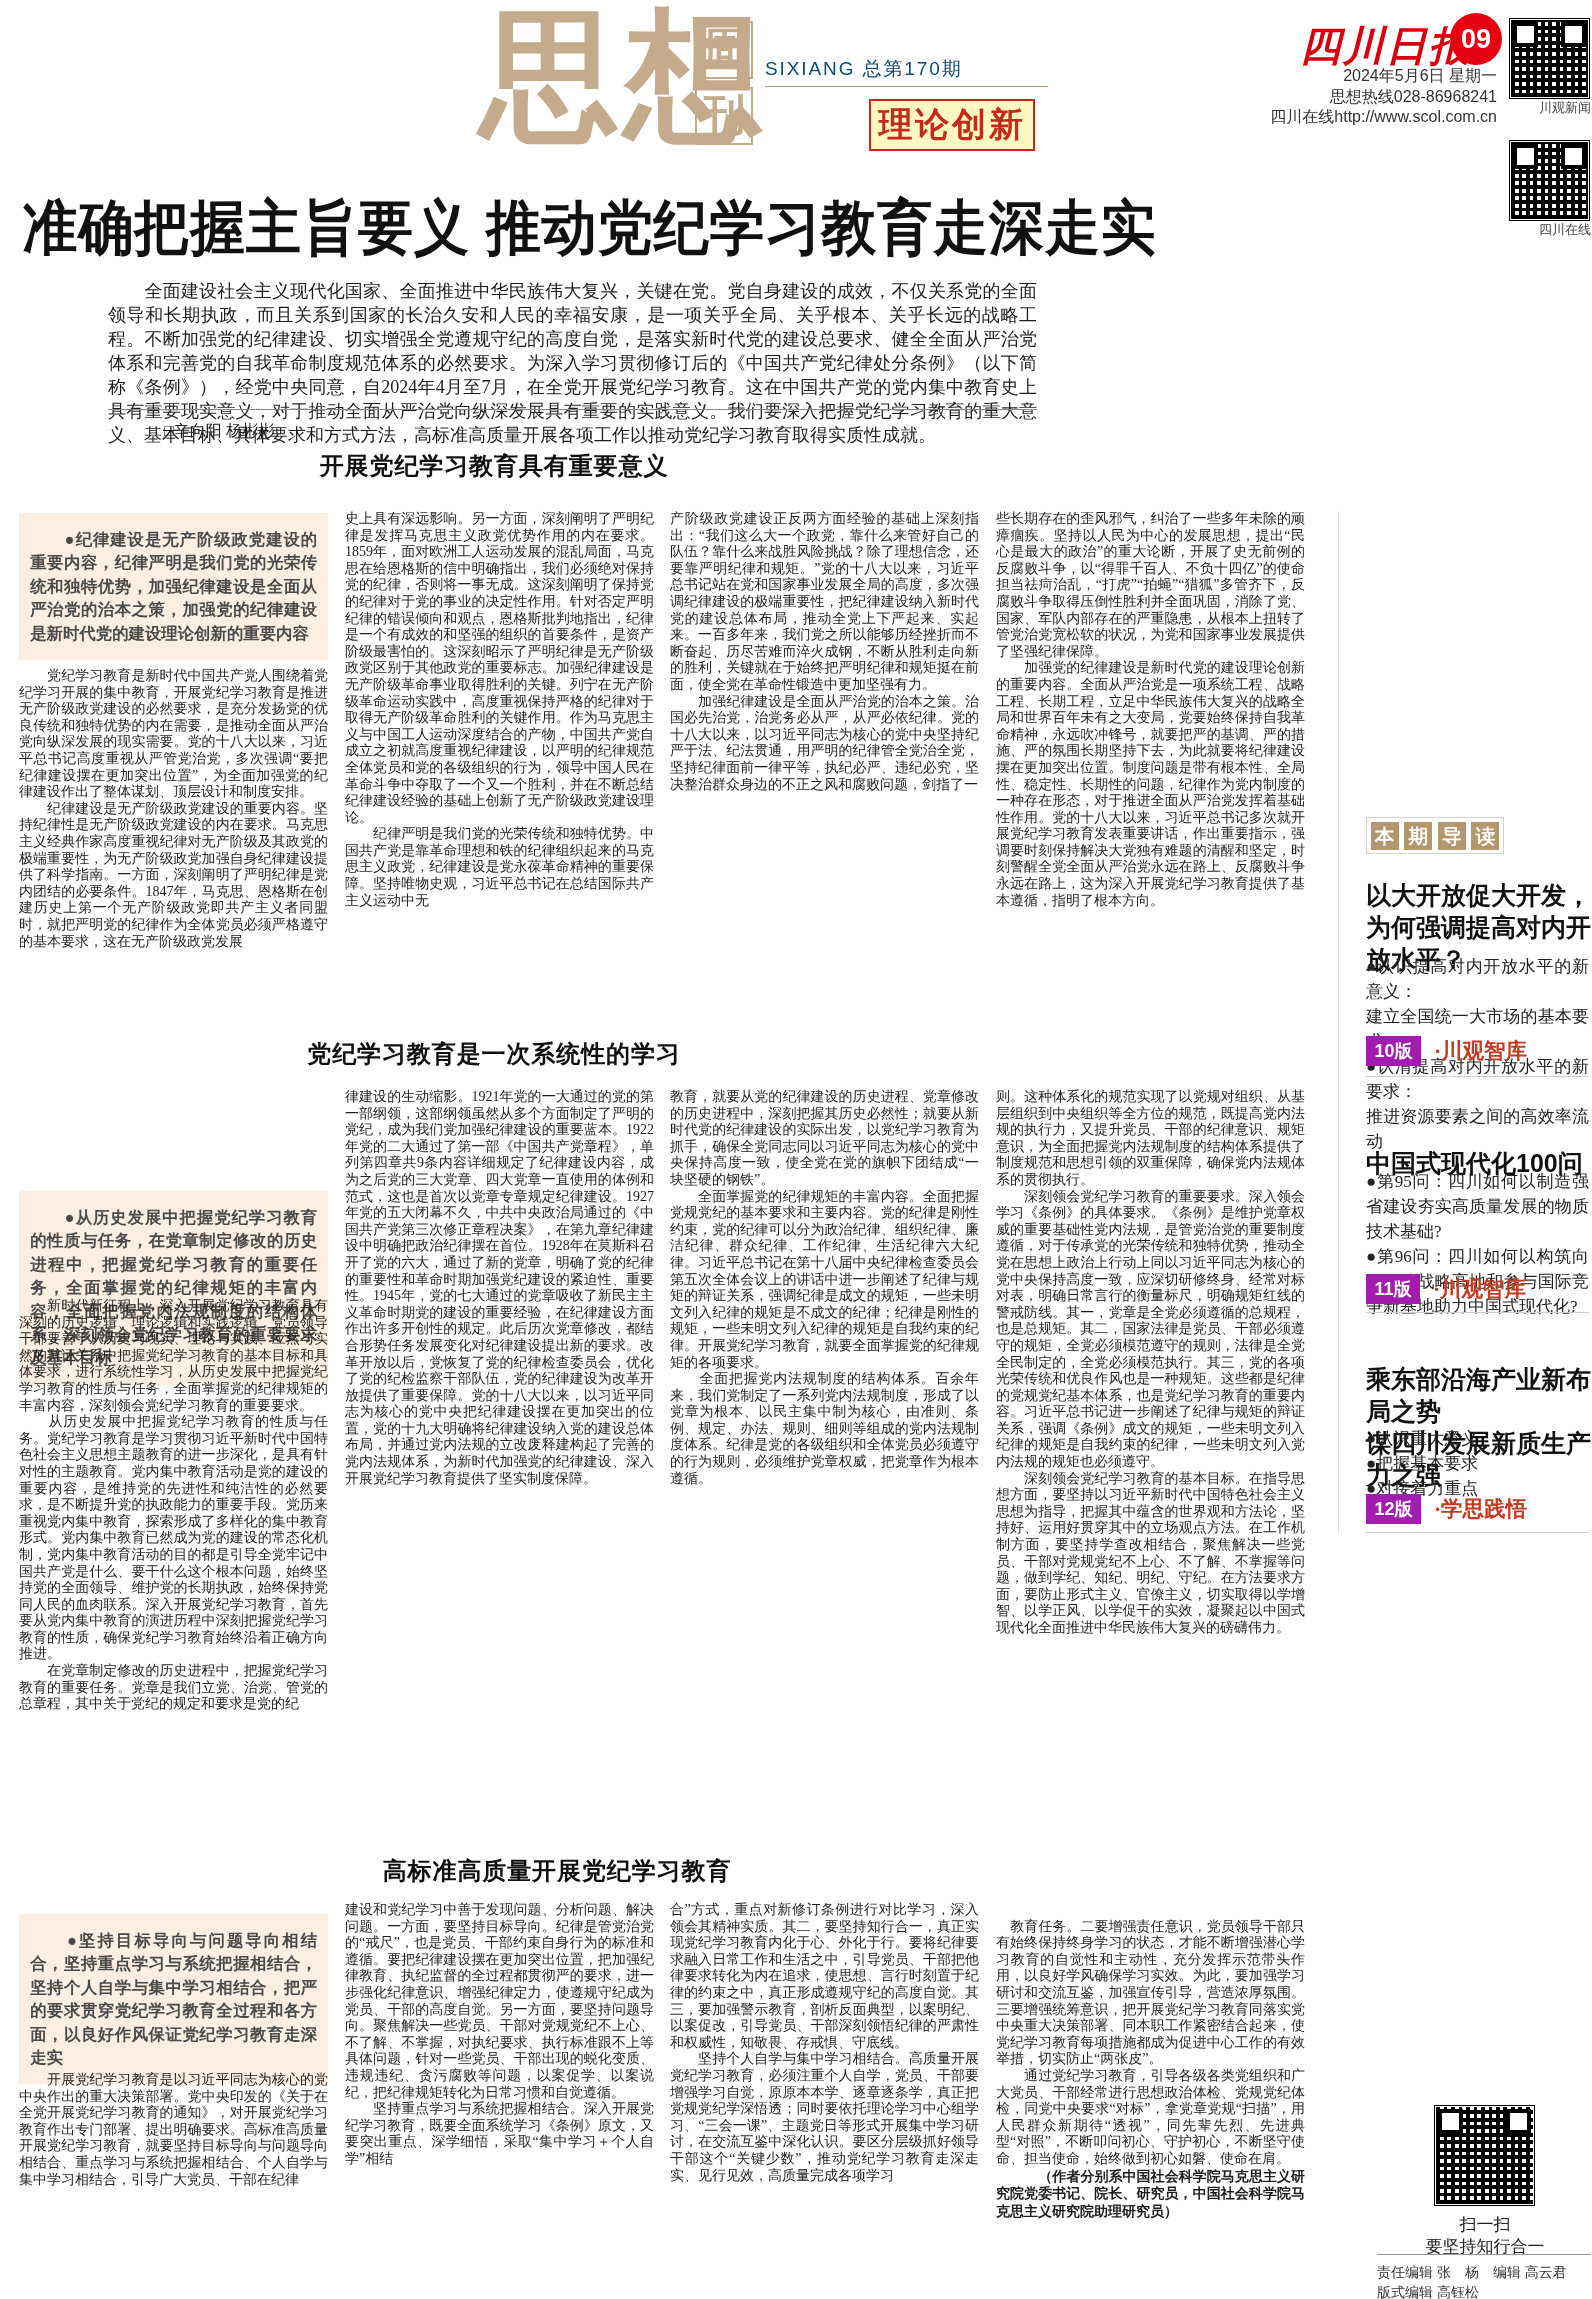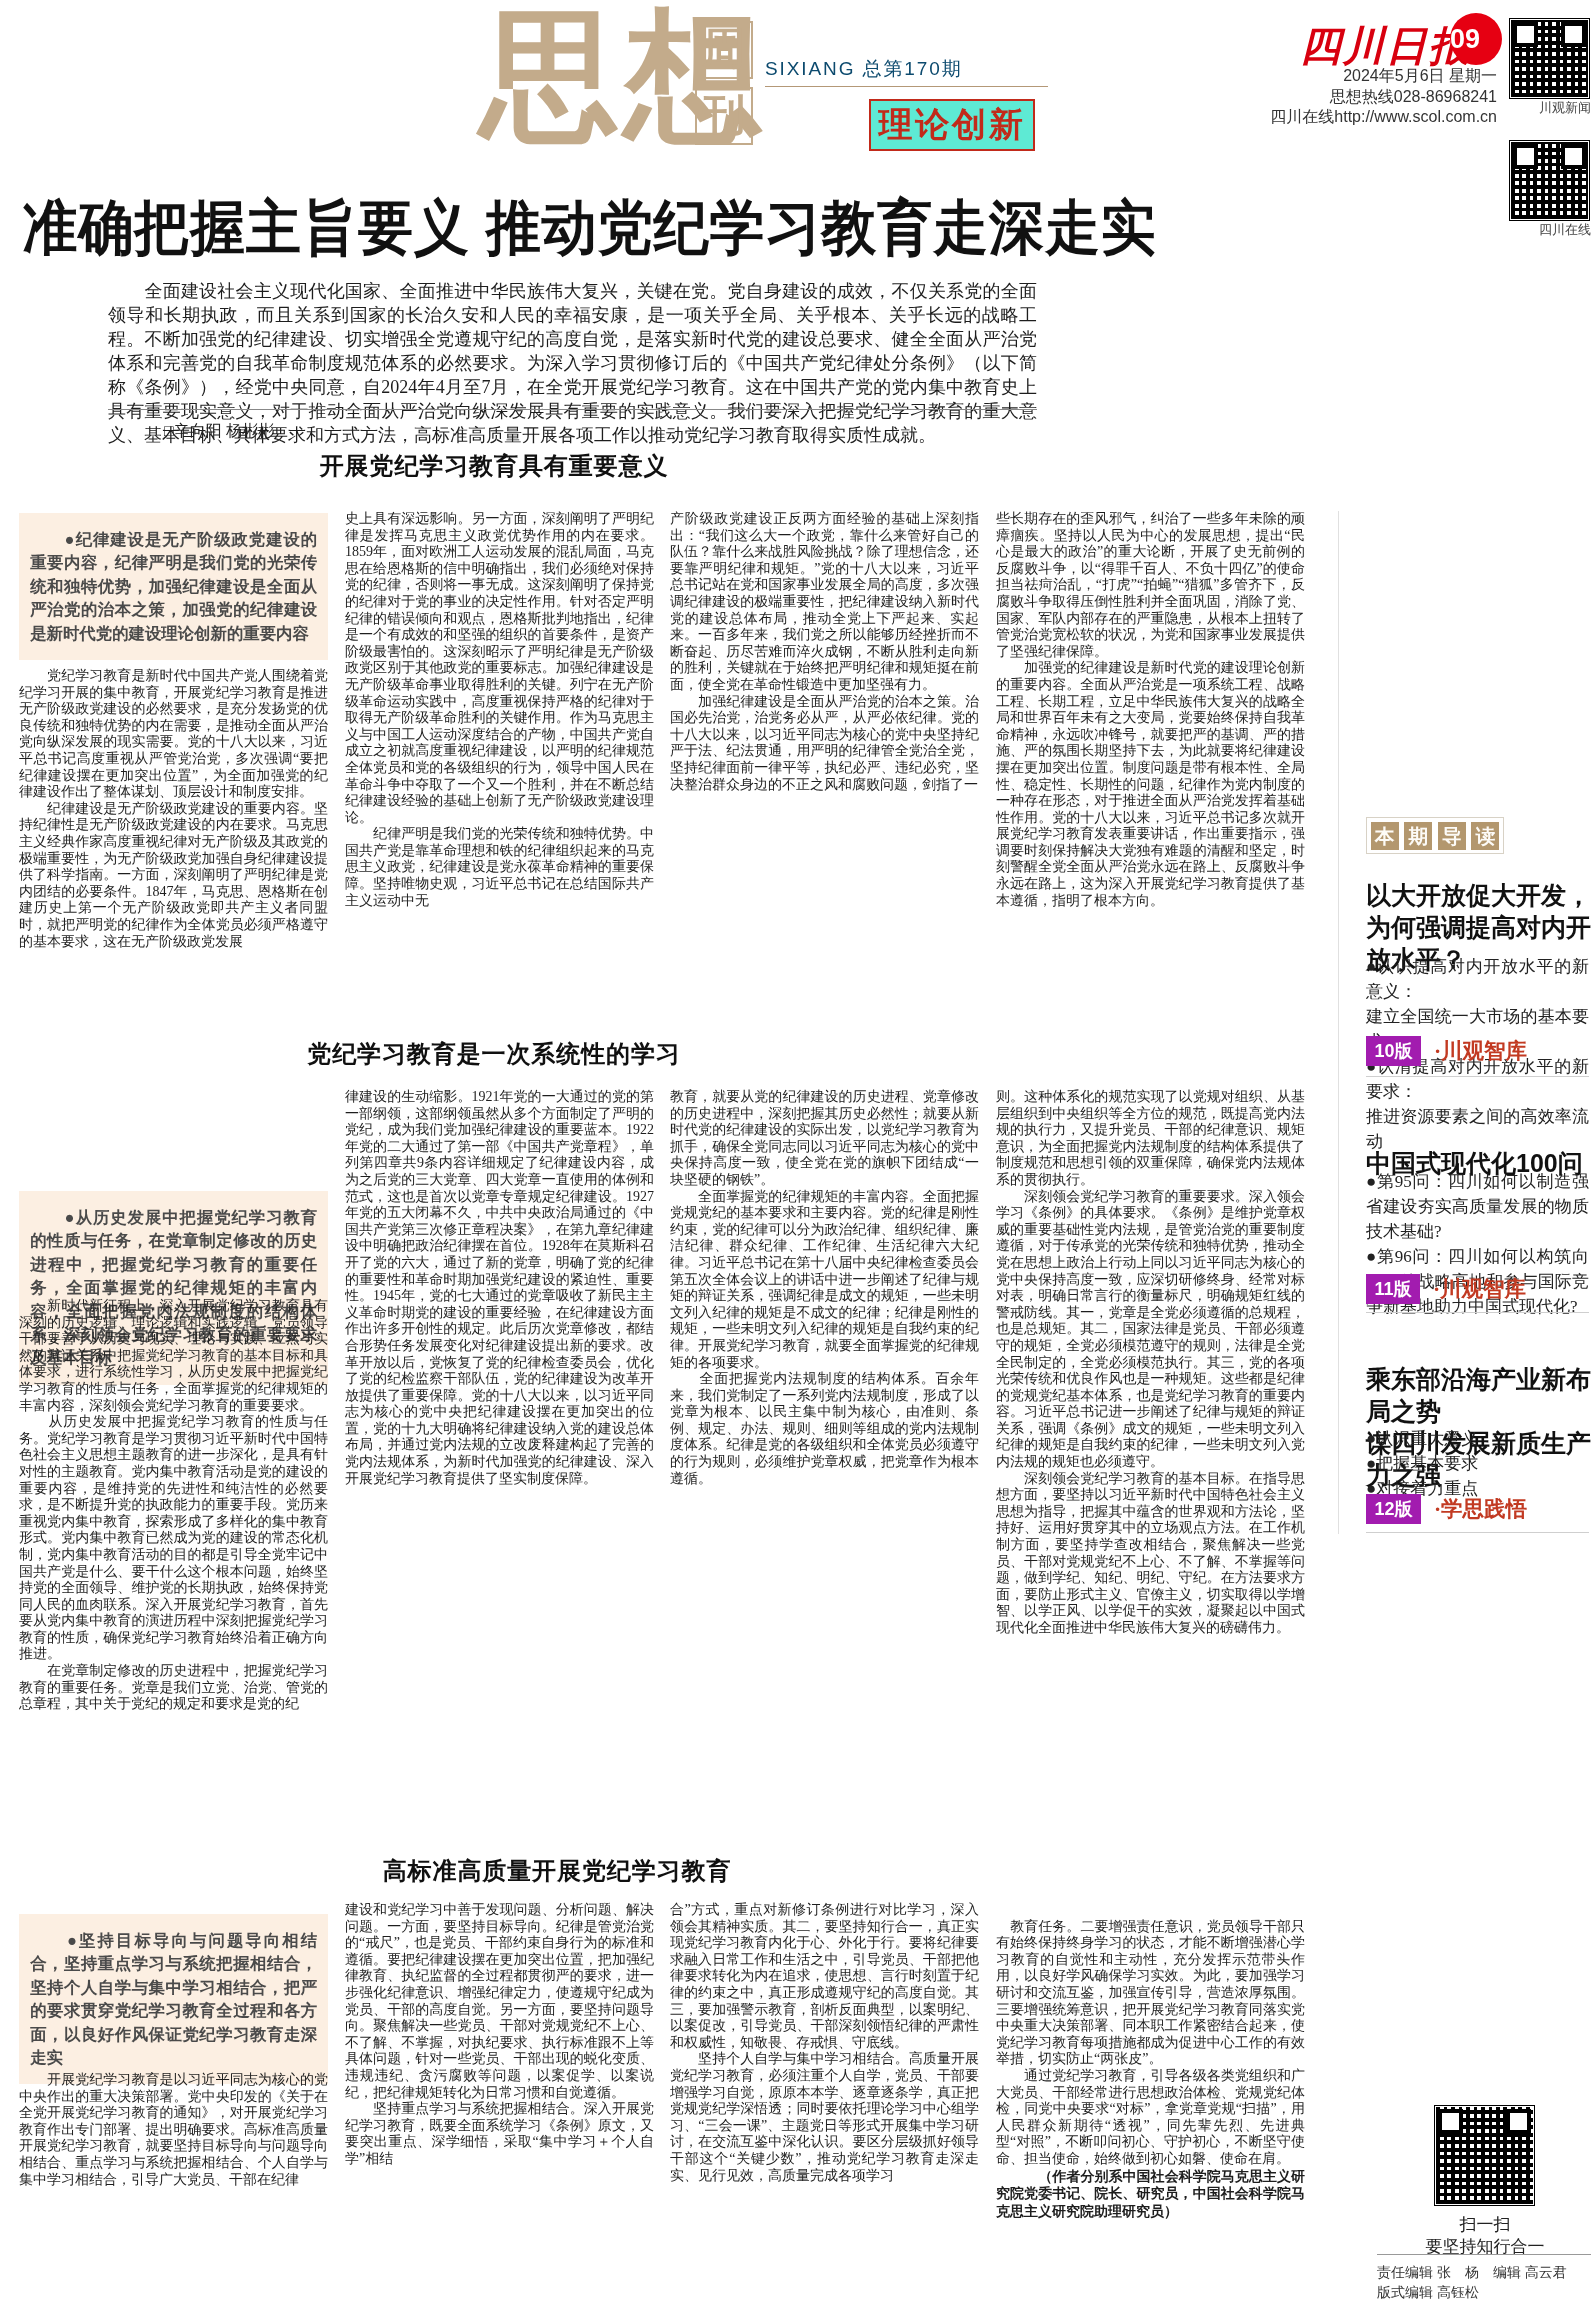--- a/index.html
+++ b/index.html
@@ -11,25 +11,25 @@
     color:#c3ab8b;letter-spacing:5.6px;font-family:"Liberation Serif",serif;line-height:150px;}
   .logo-sub{position:absolute;left:695px;top:20.6px;width:60px;}
   .logo-sub .ch{width:54px;height:54px;border:2.8px solid #c3ab8b;color:#c3ab8b;
     font-size:43px;font-weight:bold;text-align:center;line-height:52px;margin-bottom:8.4px;
     font-family:"Liberation Serif",serif;}
   .issue-line{position:absolute;left:765px;top:56px;width:283px;color:#0c4a6e;
     font-size:19px;letter-spacing:1.9px;border-bottom:0.9px solid #b49877;padding-bottom:3.7px;
     font-family:"Liberation Sans",sans-serif;}
   .seal{position:absolute;left:869px;top:99px;border:2.8px solid #c22a1a;color:#c22a1a;
     font-size:34px;font-weight:bold;padding:0.9px 7.5px;letter-spacing:2.8px;
-    font-family:"Liberation Serif",serif;background:#5eead4;}
+    font-family:"Liberation Serif",serif;background:#fef9c3;}
   .paper-name{position:absolute;left:1300px;top:19px;color:#d8000f;font-size:41px;
     font-weight:bold;font-style:italic;font-family:"Liberation Serif",serif;letter-spacing:1.9px;}
   .page-circle{position:absolute;left:1450px;top:13px;width:52px;height:52px;border-radius:50%;
-    background:#e60012;color:#fff;font-size:27px;font-weight:bold;text-align:left;
+    background:#e60012;color:#fff;font-size:27px;font-weight:bold;text-align:center;
     line-height:52px;font-family:"Liberation Sans",sans-serif;}
   .mast-info{position:absolute;left:1115px;top:66px;width:382px;text-align:right;
     font-size:16px;line-height:20.6px;color:#333;font-family:"Liberation Sans",sans-serif;}
   .qr{background:
       repeating-linear-gradient(0deg,#000 0 3.7px,rgba(255,255,255,0) 3.7px 7.5px),
       repeating-linear-gradient(90deg,#000 0 3.7px,#fff 3.7px 7.5px);
       position:absolute;border:1.9px solid #fff;outline:0.9px solid #000;}
   .qr::before,.qr::after{content:"";position:absolute;width:17px;height:17px;background:#fff;
       border:4.7px solid #000;}
   .qr::before{left:1.9px;top:1.9px;} .qr::after{right:1.9px;top:1.9px;}

